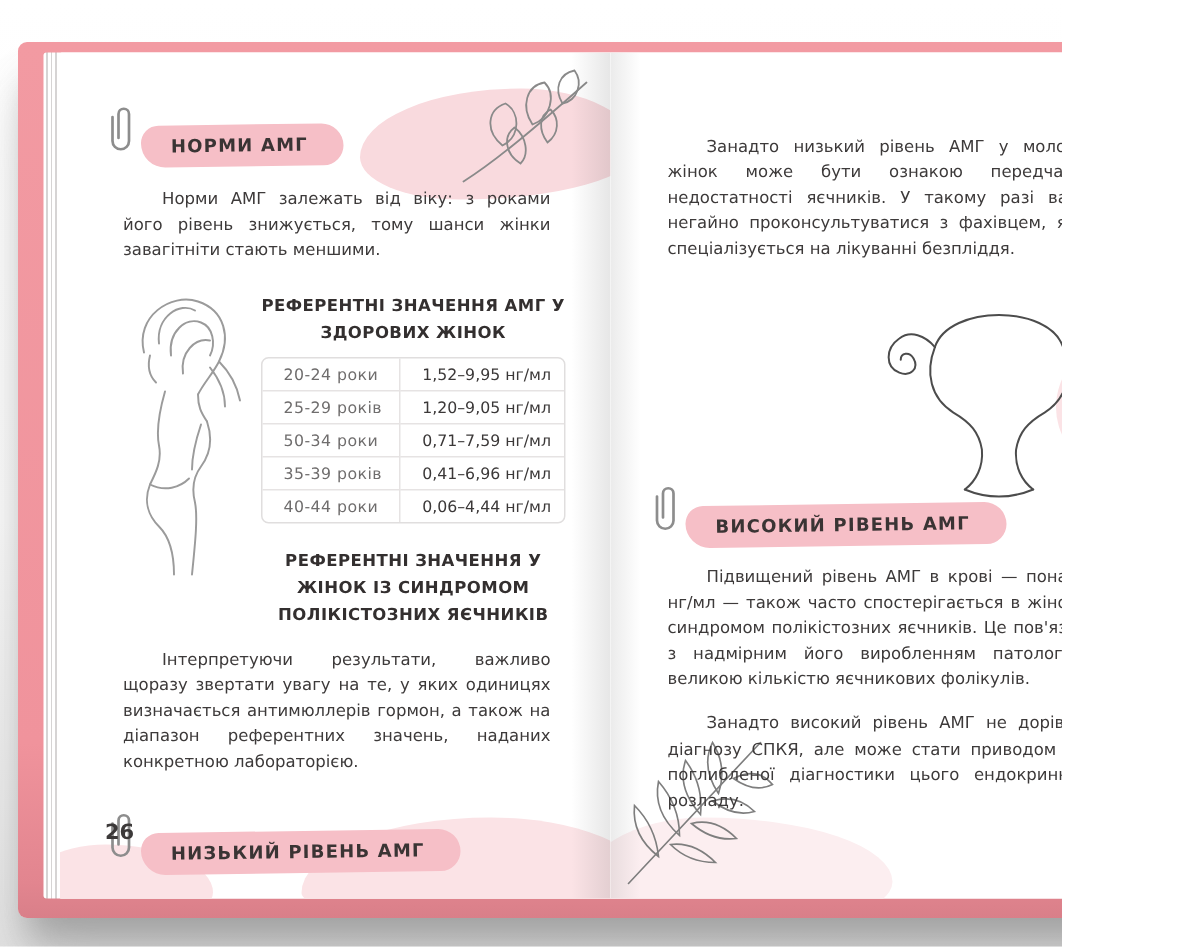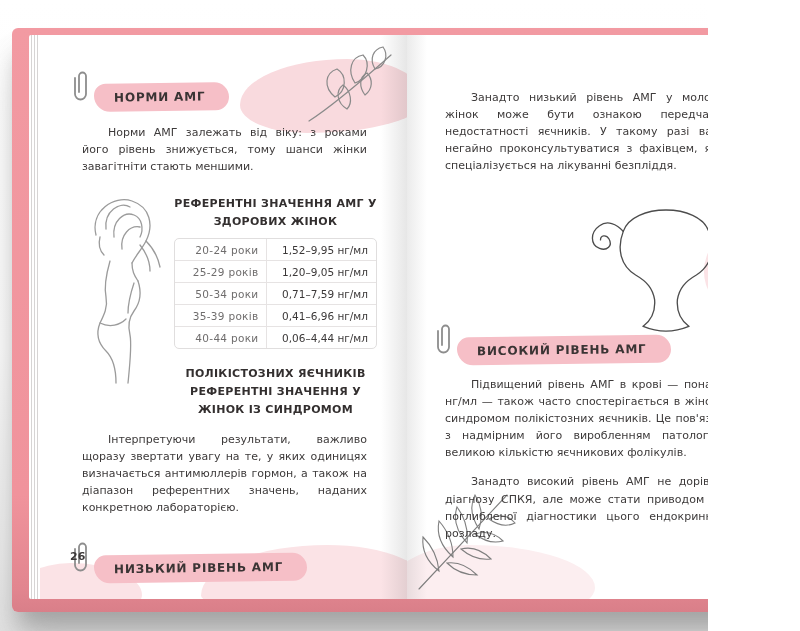--- a/index.html
+++ b/index.html
@@ -27,26 +27,26 @@
   .heading-row{position:relative;display:inline-block;margin-left:24px;}
   .badge{display:inline-block;background:#f6bfc7;border-radius:16px 20px 18px 22px;
          padding:7px 24px 7px 20px;font-weight:bold;font-size:12px;letter-spacing:.8px;
          color:#3a3434;transform:rotate(-.8deg);}
   .clip{position:absolute;left:-21px;top:-15px;}
   
   .para{font-size:11px;line-height:1.55;color:#3d3a3a;text-align:justify;margin:12px;}
   .indent{text-indent:26px;}
   .tbl-title{font-size:11px;font-weight:bold;letter-spacing:.3px;color:#332f2f;text-align:center;line-height:1.6;}
   table.vals{border-collapse:separate;border-spacing:0;border:1px solid #e0dede;border-radius:5px;
-         background:#fff;width:100%;text-align:right;}
+         background:#fff;width:100%;}
   table.vals td{font-size:10.5px;padding:3px 8px 3px 14px;height:15px;}
   table.vals tr + tr td{border-top:1px solid #e6e3e3;}
   td.age{color:#6f6d6d;border-right:1px solid #e6e3e3;width:46%;letter-spacing:.3px;}
   td.val{color:#3b3838;font-weight:500;}
-  .pagenum{position:absolute;font-size:11px;font-weight:600;color:#3c3939;z-index:2;}
+  .pagenum{position:absolute;font-size:14px;font-weight:600;color:#3c3939;z-index:2;}
   .figure-row{display:flex;align-items:flex-start;margin-top:8px;}
   .tables-col{flex:1;min-width:0;padding-right:2px;}
   svg{display:block;}
 </style>
 </head>
 <body>
 
 <div class="scene">
   <div class="book">
     <div class="page-edge-stack"></div>
@@ -119,22 +119,22 @@
                     <td class="val">0,41–6,96 нг/мл</td>
                     </tr>
                   <tr>
                     <td class="age">40-44 роки</td>
                     <td class="val">0,06–4,44 нг/мл</td>
                     </tr>
                 </tbody>
               </table>
 
               <div class="tbl-title" style="margin-top:16px;">
+                <div>РЕФЕРЕНТНІ ЗНАЧЕННЯ У ЖІНОК ІЗ СИНДРОМОМ</div>
                 <div>ПОЛІКІСТОЗНИХ ЯЄЧНИКІВ</div>
-                <div>РЕФЕРЕНТНІ ЗНАЧЕННЯ У ЖІНОК ІЗ СИНДРОМОМ</div>
               </div>
             </div>
           </div>
 
           <p class="para indent" style="margin-top:13px;">Інтерпретуючи результати, важливо щоразу звертати увагу на те, у яких одиницях визначається антимюллерів гормон, а також на діапазон референтних значень, наданих конкретною лабораторією.</p>
 
           
           <div class="heading-row" style="margin-top:26px;">
             <svg class="clip" width="18" height="34" viewBox="0 0 18 34" fill="none" stroke="#8d8d8d" stroke-width="1.8" stroke-linecap="round">
               <path d="M6 24 V8 a3.5 3.5 0 0 1 7 0 v18 a5.5 5.5 0 0 1 -11 0 V10"></path>

